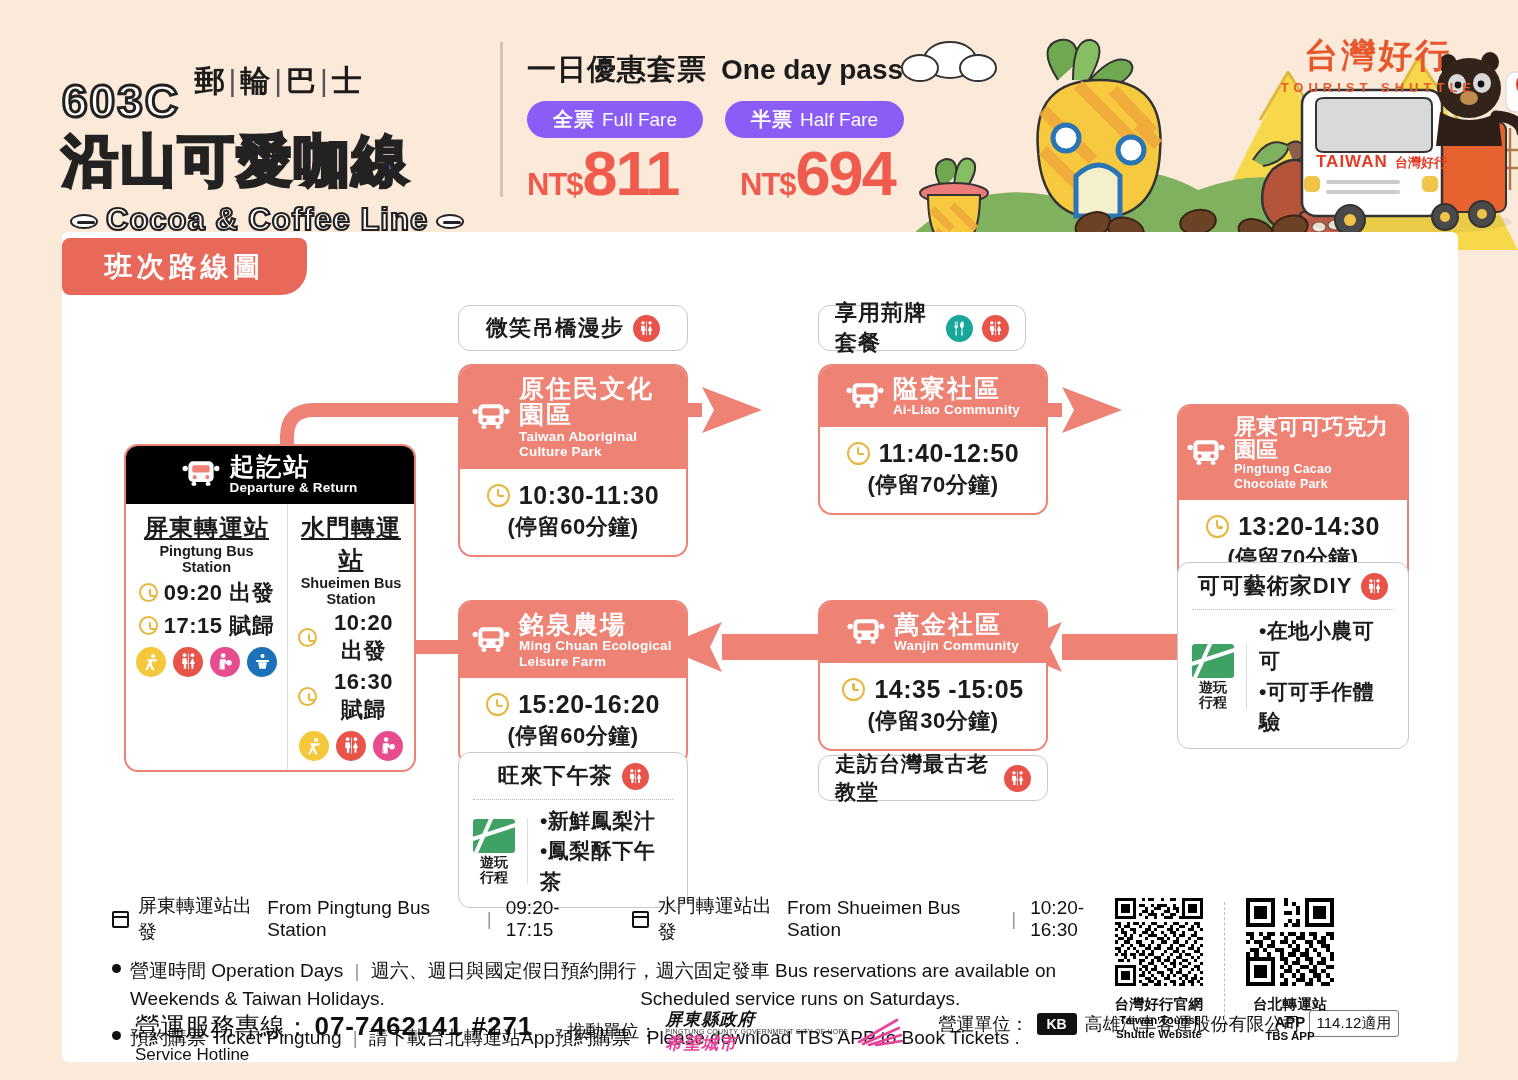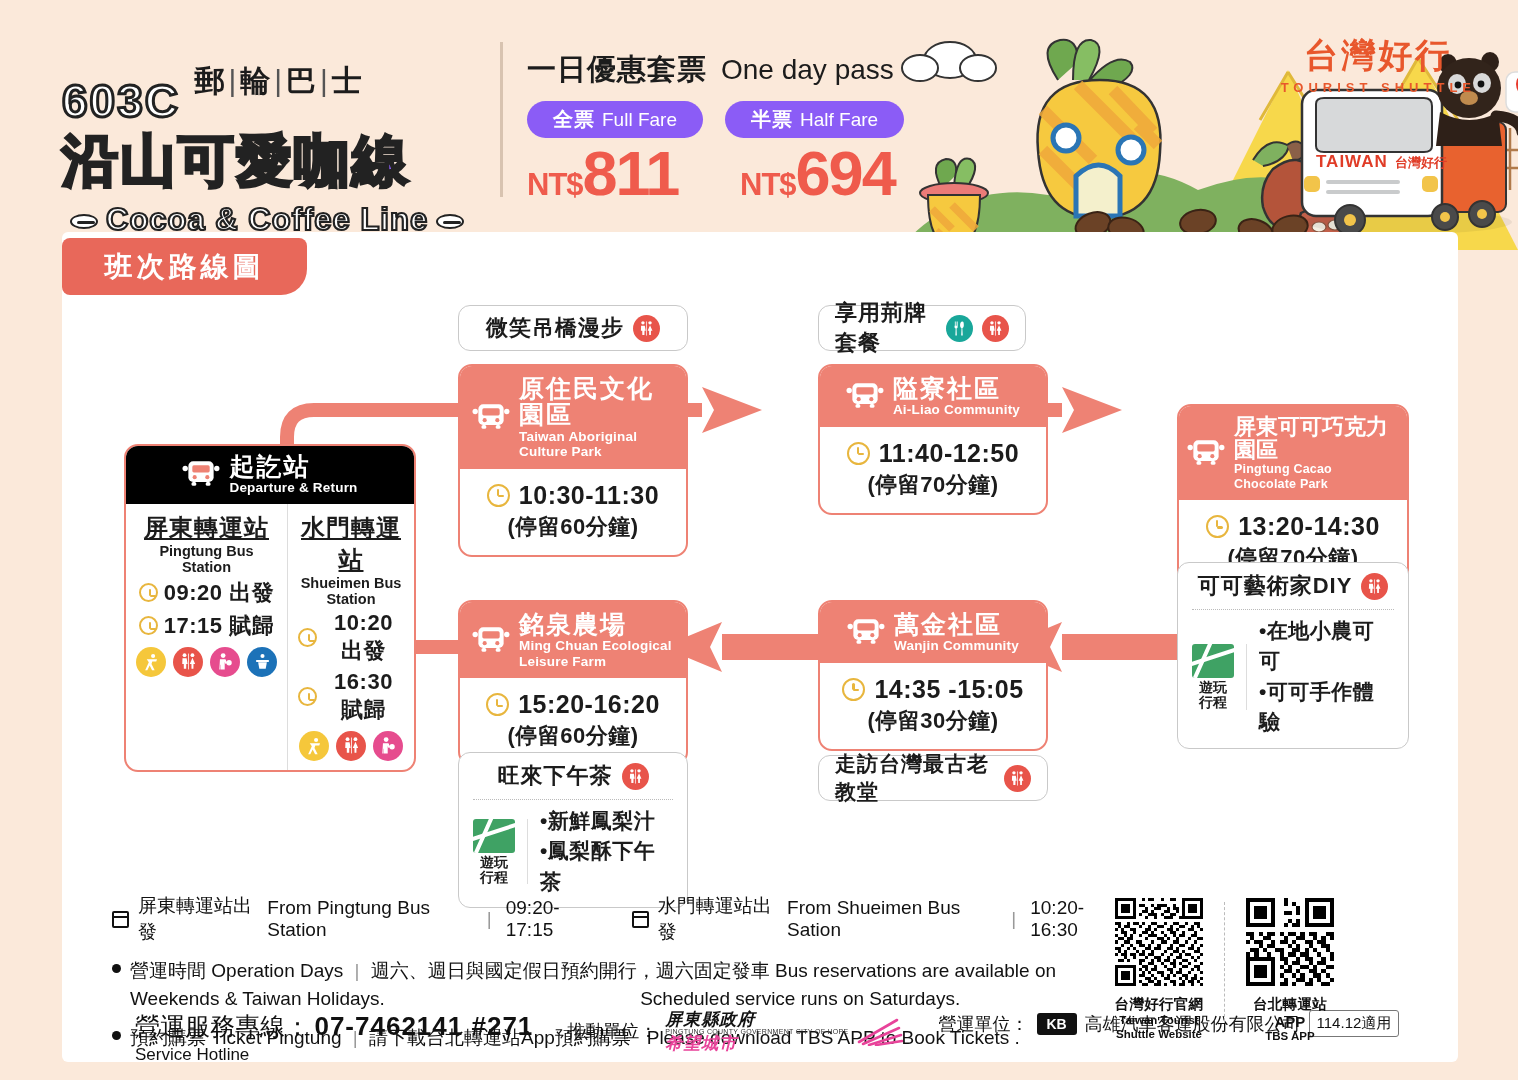--- a/index.html
+++ b/index.html
@@ -41,21 +41,21 @@
           border: 2.5px solid #222; background: #fff; position: relative; vertical-align: middle;
           -webkit-text-stroke: 0; margin: 0 8px; }
   .bean::after { content:""; position:absolute; left:5px; top:5px; width:18px; height:3px;
                  background:#222; border-radius:2px; }
 
   .divider-v { position: absolute; left: 500px; top: 42px; width: 3px; height: 155px; background: #d8c3b0; }
 
   .fare-block { position: absolute; left: 527px; top: 50px; width: 400px; }
   .fare-head { font-size: 0; white-space: nowrap; }
   .fare-head .cn { font-size: 29px; font-weight: bold; color: #1c1c1c; letter-spacing: 1px; }
-  .fare-head .en { font-size: 28px; font-weight: normal; color: #1c1c1c; margin-left: 14px; }
+  .fare-head .en { font-size: 28px; font-weight: bold; color: #1c1c1c; margin-left: 14px; }
   .fare-pills { margin-top: 11px; display: flex; gap: 22px; }
   .pill {
     background: #8b5cf6; border-radius: 22px; height: 37px; padding: 0 26px;
     display: flex; align-items: center; color: #fff;
   }
   .pill .p-cn { font-size: 20px; font-weight: bold; letter-spacing: 1px; }
   .pill .p-en { font-size: 19px; margin-left: 7px; }
   .fare-prices { margin-top: 6px; display: flex; gap: 10px; align-items: flex-end; }
   .price { color: #EF5B4C; display: flex; align-items: baseline; }
   .price .cur { font-size: 31px; font-weight: bold; letter-spacing: -1px; }

